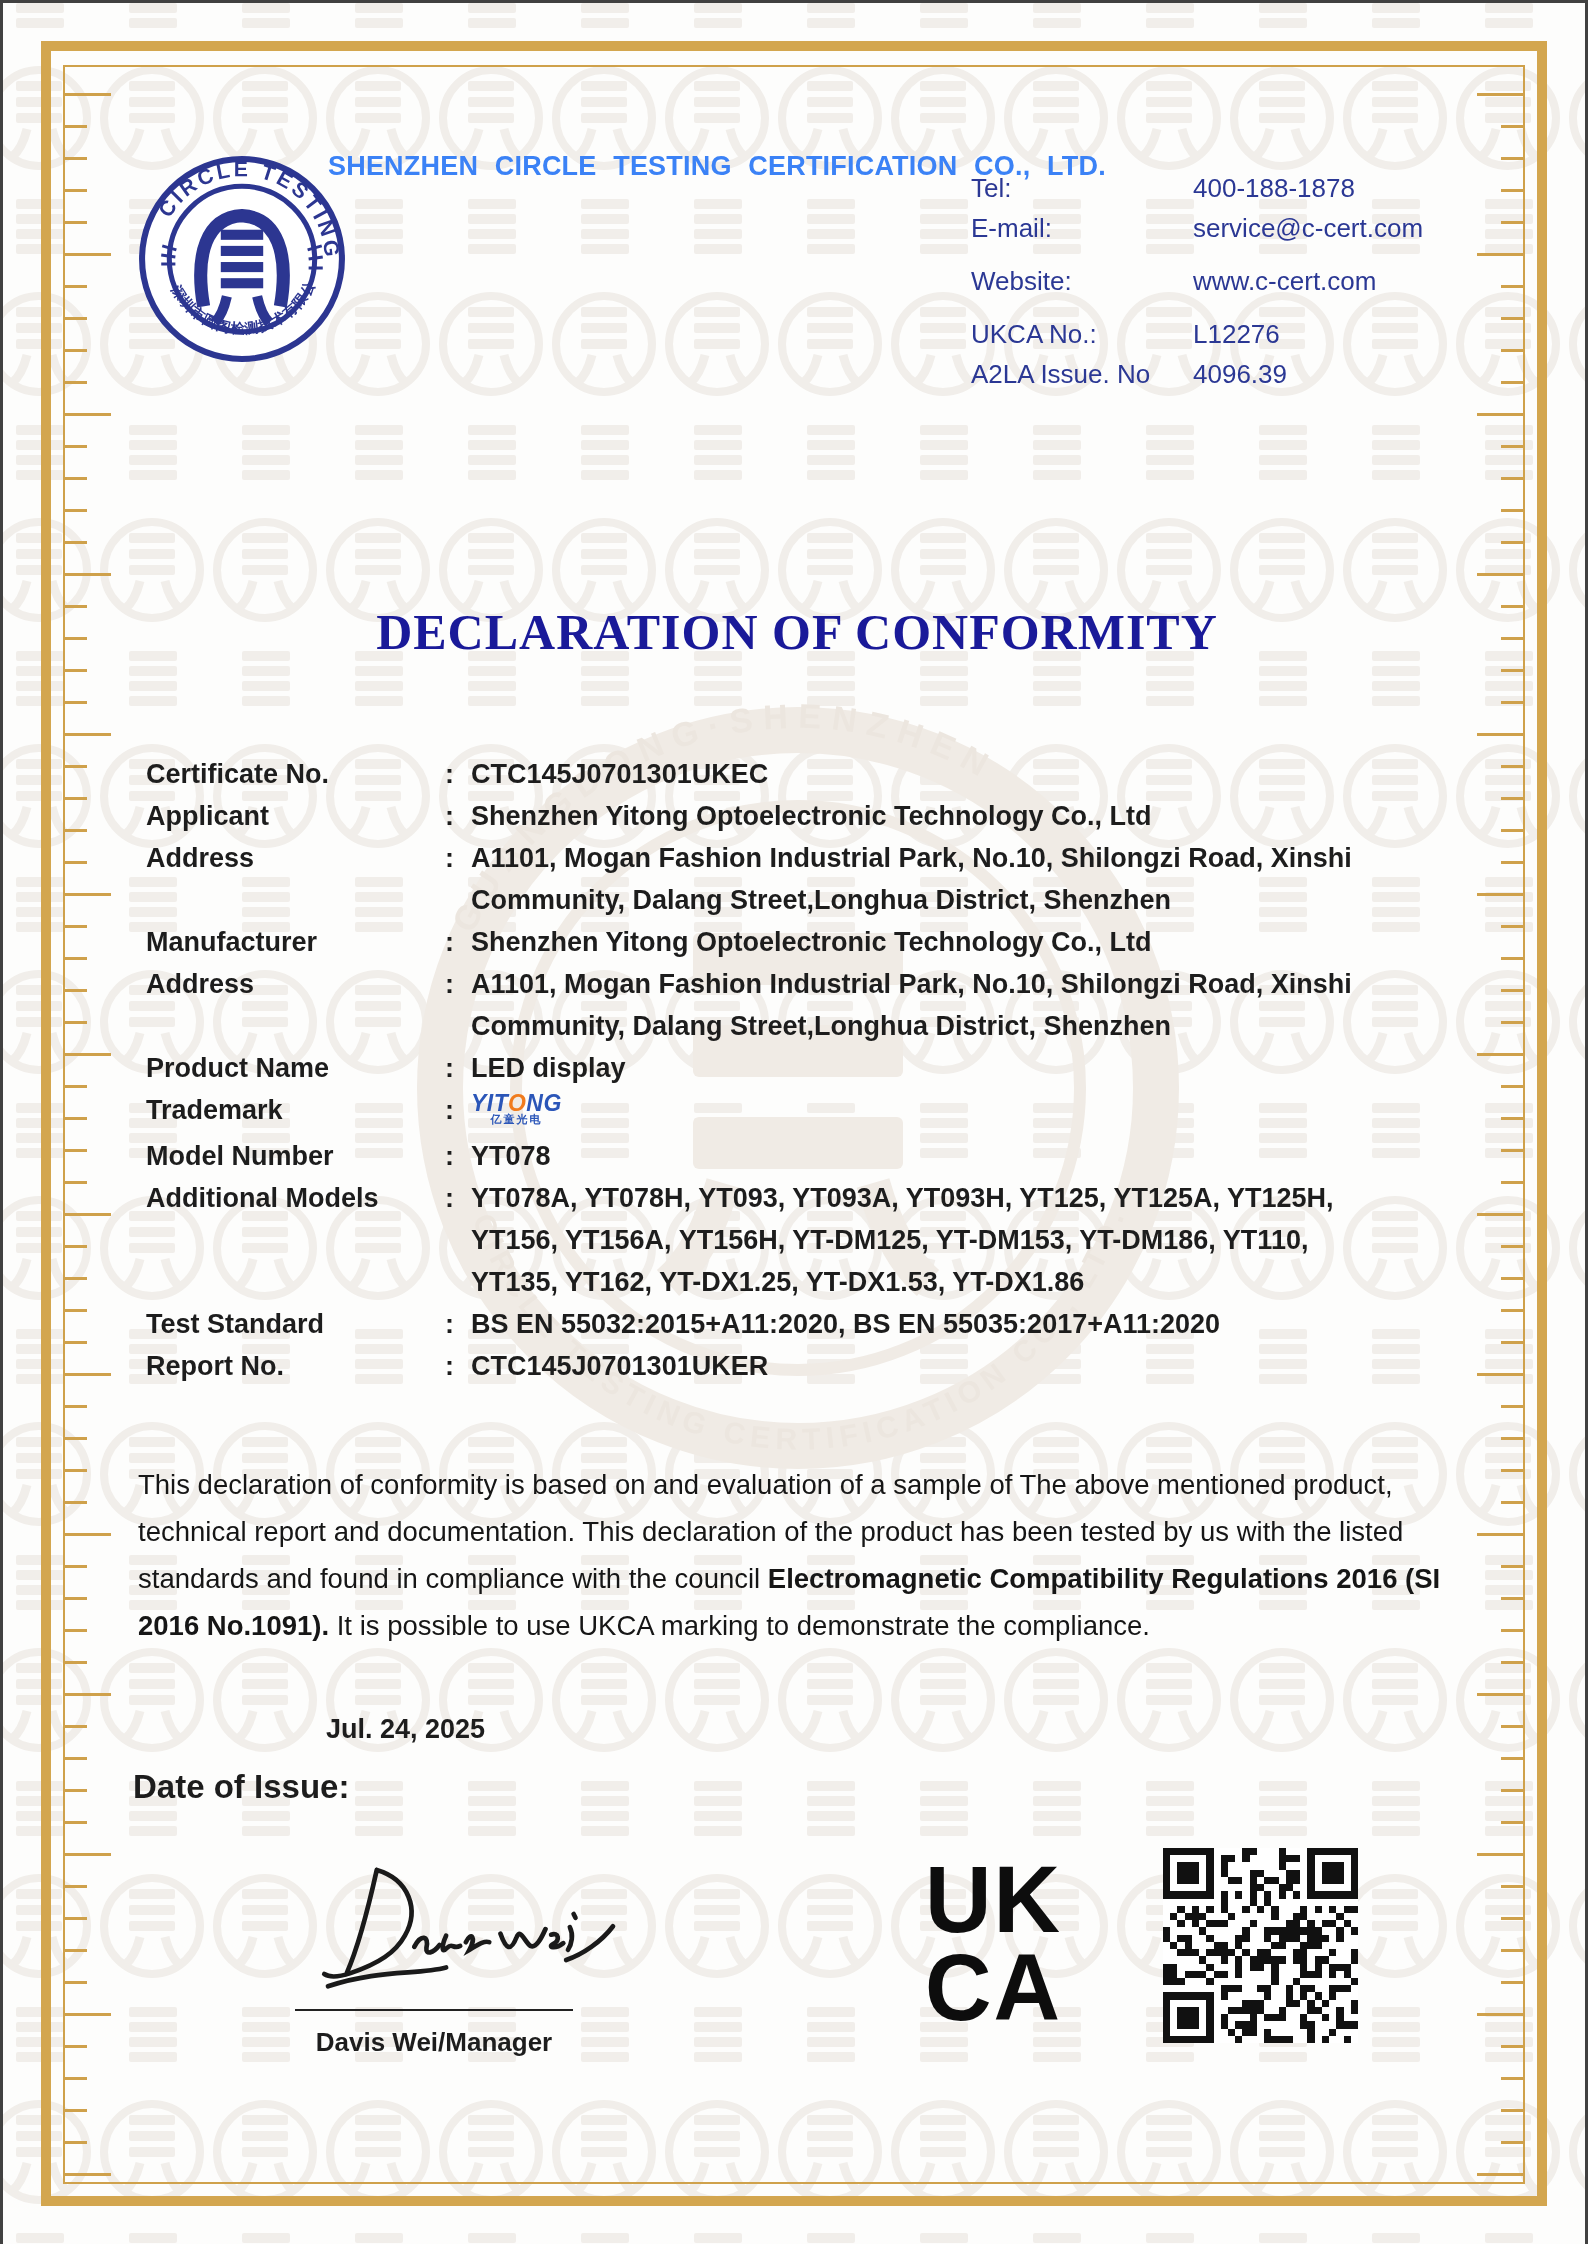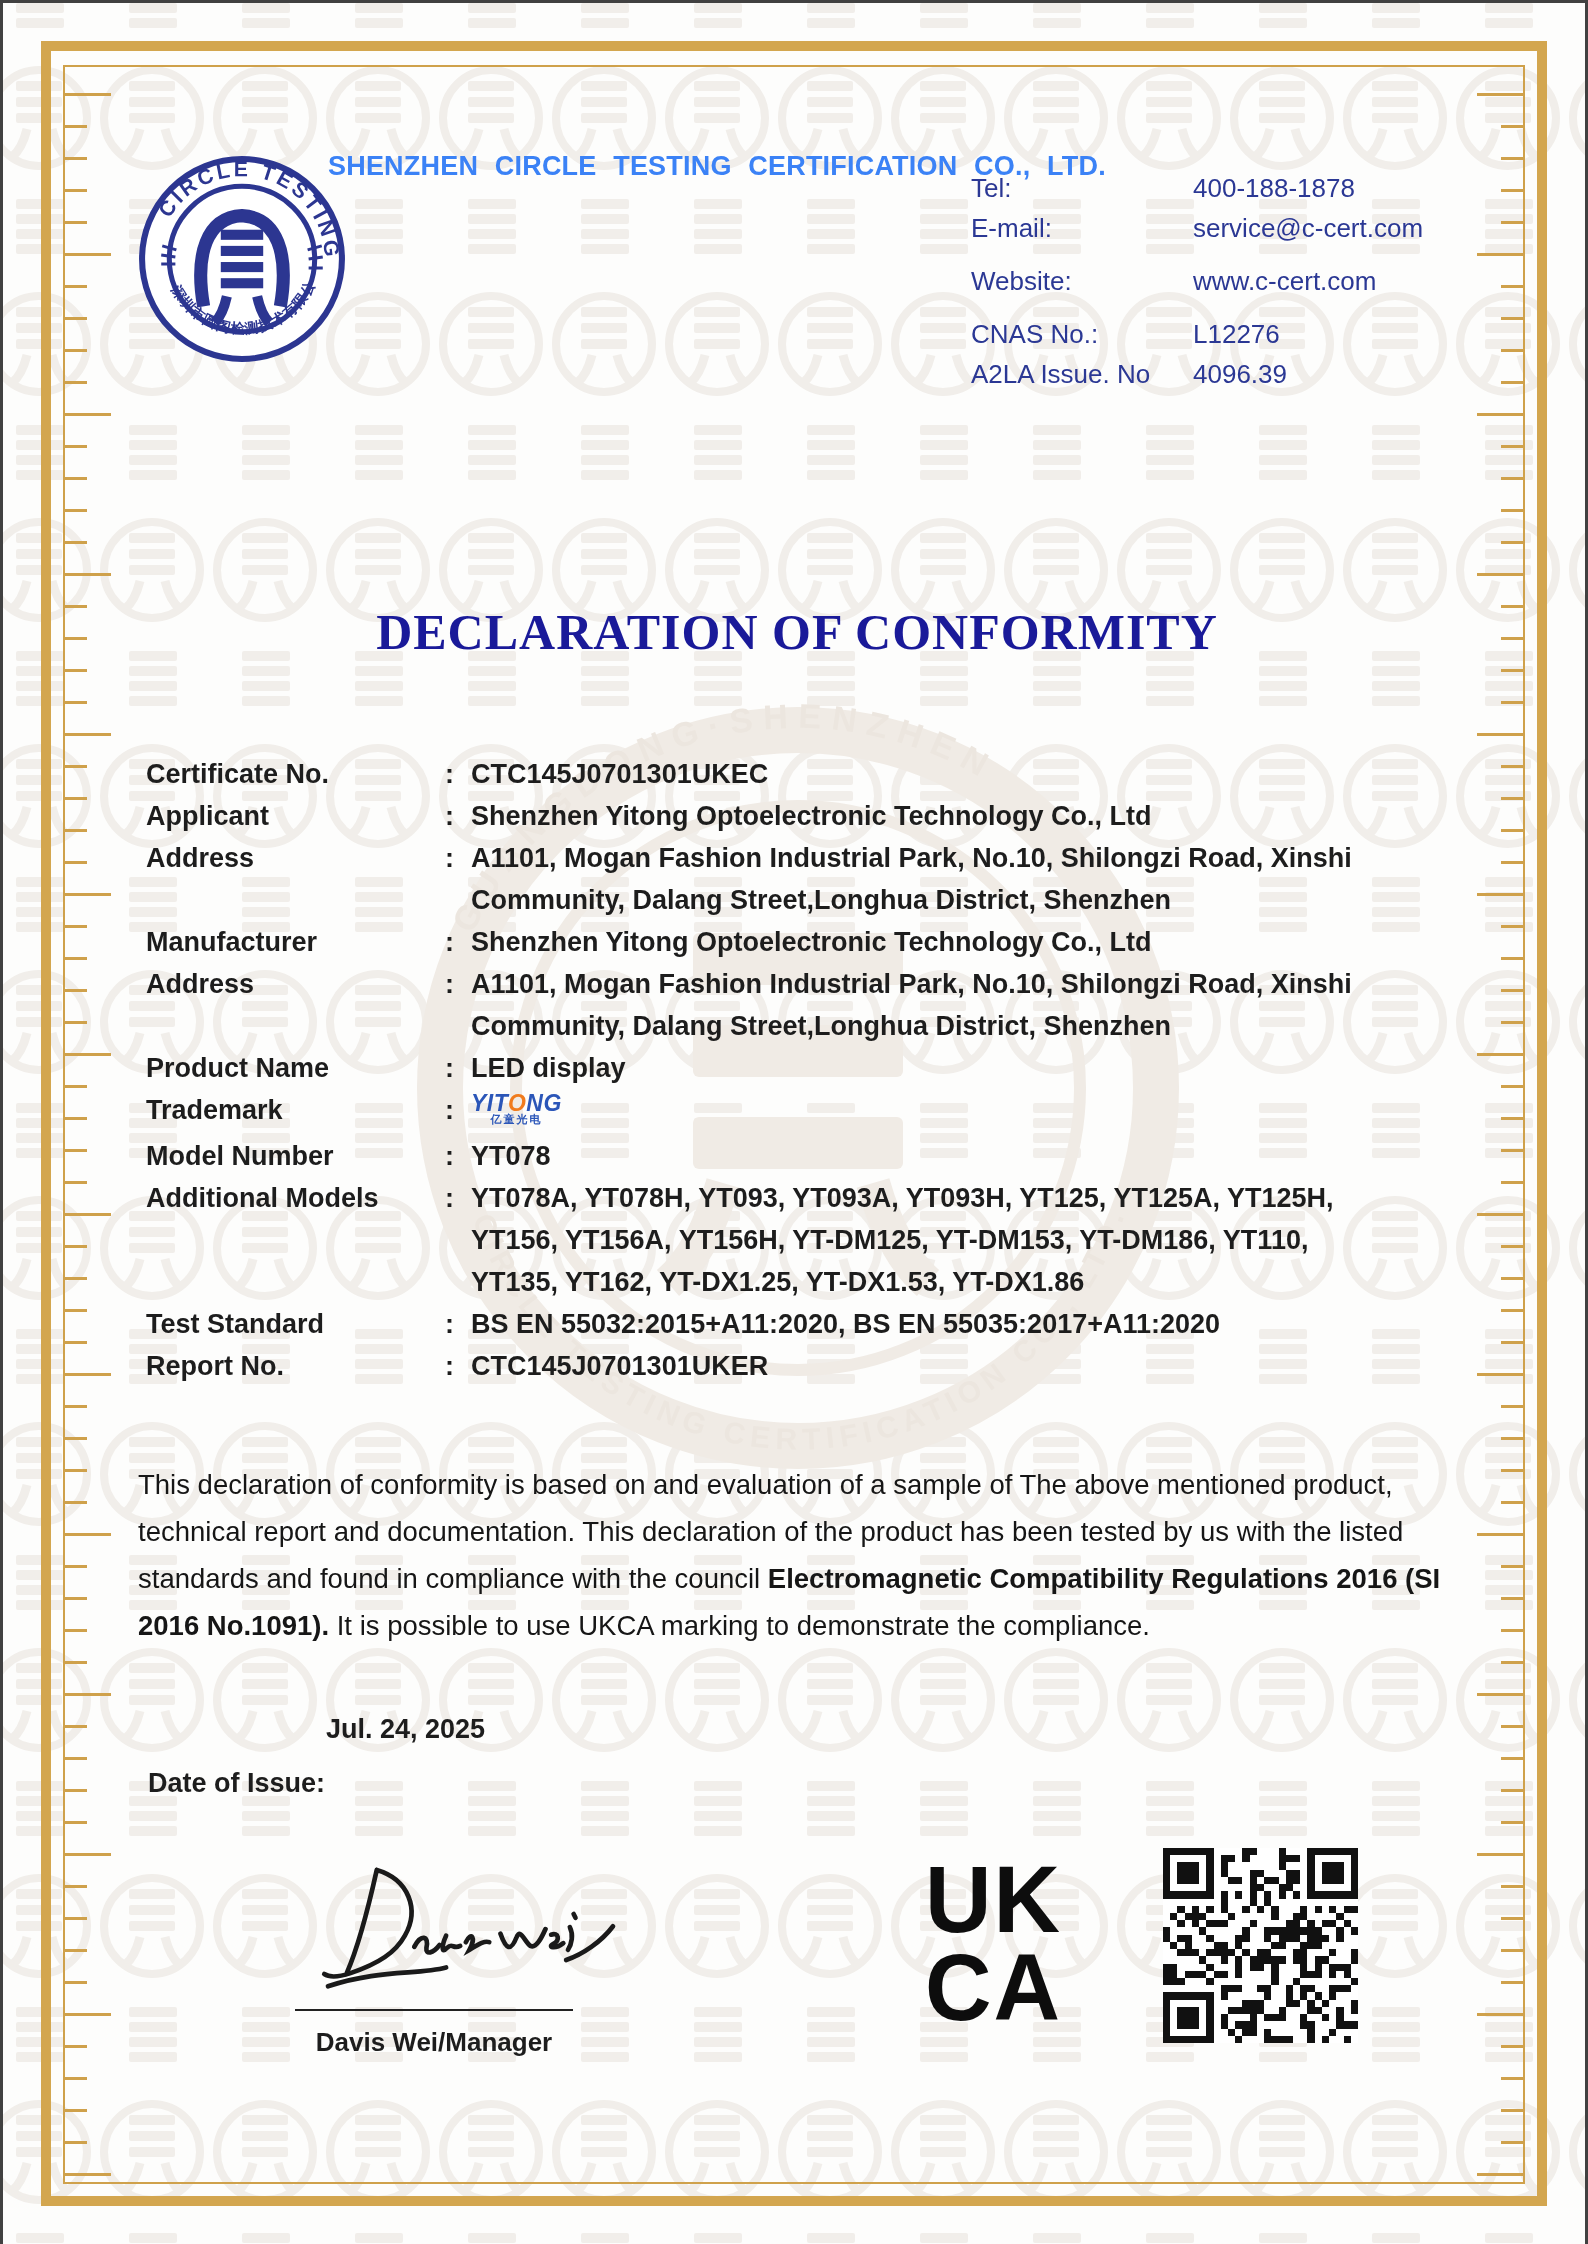--- a/index.html
+++ b/index.html
@@ -44,21 +44,21 @@
   .brand{display:inline-block;line-height:20px;padding-top:4px;text-align:center;}
   .brand .bword{font-style:italic;font-weight:800;font-size:23px;color:#2b56b8;letter-spacing:.5px;}
   .brand .bword .bo{color:#f07b1d;}
   .brand .bsub{font-size:11px;color:#2b56b8;letter-spacing:2px;line-height:12px;}
 
   
   .decl{position:absolute;left:135px;top:1458px;width:1335px;font-size:27.5px;line-height:47px;color:#161616;}
   .decl b{font-weight:bold;}
 
   
-  .issue{position:absolute;left:145px;top:1765px;font-size:27px;font-weight:bold;}
+  .issue{position:absolute;left:130px;top:1765px;font-size:33px;font-weight:bold;}
   .issue-value{position:absolute;left:323px;top:1711px;font-size:27px;font-weight:bold;white-space:nowrap;}
 
   
   .sig-svg{position:absolute;left:295px;top:1852px;width:330px;height:150px;}
   .sig-line{position:absolute;left:292px;top:2006px;width:278px;height:2px;background:#222;}
   .sig-name{position:absolute;left:292px;top:2024px;width:278px;text-align:center;font-size:26px;font-weight:bold;}
 
   
   .ukca{position:absolute;left:922px;top:1852px;font-weight:900;font-size:95px;line-height:.93;color:#0d0d0d;letter-spacing:2px;transform:scaleX(.97);transform-origin:left top;}
 
@@ -459,21 +459,21 @@
           <span class="clabel">E-mail:</span>
           <span class="cvalue">service@c-cert.com</span>
         </div>
         <div class="cgap"></div>
         <div class="contact-row">
           <span class="clabel">Website:</span>
           <span class="cvalue">www.c-cert.com</span>
         </div>
         <div class="cgap"></div>
         <div class="contact-row">
-          <span class="clabel">CNAS No.:</span>
+          <span class="clabel">UKCA No.:</span>
           <span class="cvalue">L12276</span>
         </div>
         <div class="contact-row">
           <span class="clabel">A2LA Issue. No</span>
           <span class="cvalue">4096.39</span>
         </div>
       </div>
 
     <div class="title">DECLARATION OF CONFORMITY</div>
 

